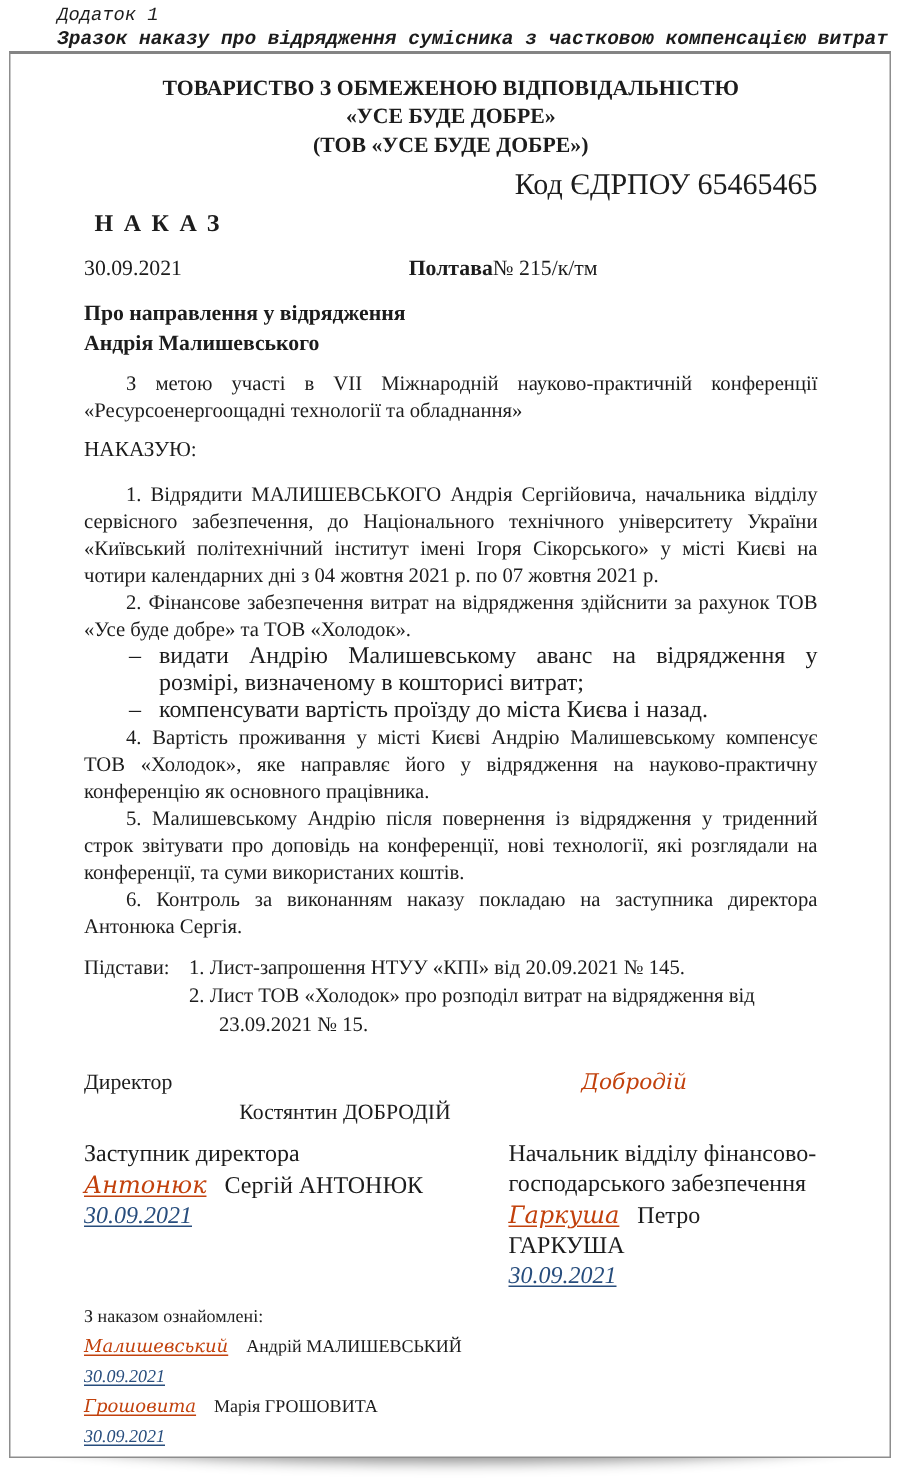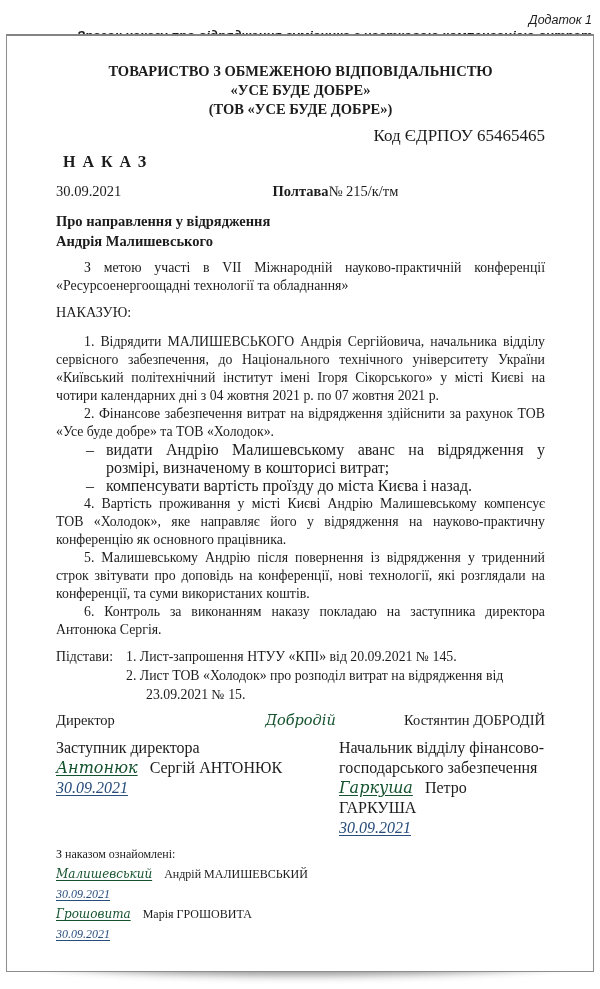--- a/index.html
+++ b/index.html
@@ -3,44 +3,44 @@
 <meta charset="utf-8">
 <style>
   html, body { margin:0; padding:0; }
   body {
     width:600px; height:989px; position:relative; overflow:hidden;
     background:#ffffff; color:#1c1c1c;
     font-family:"Liberation Serif","DejaVu Serif",serif;
   }
   
   .top-note {
-    position:absolute; top:12px; right:8px; text-align:right;
-    font-family:Liberation Sans, sans-serif; font-style:italic;
+    position:absolute; top:2px; right:8px; 
+    font-family:Liberation Mono, monospace; font-style:italic;
     line-height:16px;
   }
   .appendix  { font-size:12.5px; }
   .sample-title { font-size:13px; font-weight:bold; }
 
   
   .page-shadow {
     position:absolute; left:16px; top:44px; width:568px; height:922px;
     border-radius:6px 6px 50% 50% / 6px 6px 16px 16px;
     box-shadow:0 7px 9px 2px rgba(0,0,0,0.45);
     z-index:0; background:#fff;
   }
   .page {
     position:absolute; left:6px; top:34px; width:588px; height:938px;
     box-sizing:border-box; background:#ffffff;
     border:1px solid #8d8d8d; border-top:2px solid #848484;
-    padding:26px 48px 0 49px; z-index:1; overflow:hidden;
+    padding:14px 48px 0 49px; z-index:1; overflow:hidden;
   }
 
   
   .company-name { font-weight:bold; text-align:center; font-size:14.5px; line-height:19px; }
-  .edrpou { text-align:right; margin-top:7px; font-size:17px; line-height:19px; }
+  .edrpou { text-align:right; margin-top:7px; font-size:20px; line-height:19px; }
   .order-title {
     text-align:left; font-weight:bold; font-size:16px; line-height:21px;
     letter-spacing:7px; text-indent:7px; margin-top:6px;
   }
   .meta-row {
     display:grid; grid-template-columns:1fr auto 1fr; align-items:baseline;
     margin-top:10px; font-size:14.5px; line-height:19px;
   }
   .meta-city { text-align:left;font-weight:bold; }
   .meta-number { text-align:left; }
@@ -61,31 +61,31 @@
   }
   .bullet::before { content:"–"; position:absolute; left:30px; top:0; }
 
   
   .bases { position:relative; padding-left:70px; margin-top:8px; font-size:13.8px; line-height:19px; }
   .bases-label { position:absolute; left:0; top:0; }
   .base-item { padding-left:20px; text-indent:-20px; }
 
   
   .sig-script {
-    font-style:italic; color:#14532d;
+    font-style:italic; color:#c2410c;
     font-family:"DejaVu Serif","Liberation Serif",serif;
   }
   .underlined { text-decoration:underline; text-underline-offset:2px; }
   .sig-date {
     font-style:italic; color:#274d7d; text-decoration:underline;
     text-underline-offset:2px;
   }
   .sig-director {
-    display:grid; grid-template-columns:1fr 1fr 1fr; align-items:baseline;
-    margin-top:6px; font-size:14.5px; line-height:20px;
+    display:grid; grid-template-columns:1fr 1fr; align-items:baseline;
+    margin-top:20px; font-size:14.5px; line-height:20px;
   }
   .sig-director .sig-script { text-align:center; }
   .sig-name-right { text-align:right; }
 
   .sig-grid {
     display:grid; grid-template-columns:283px 1fr; margin-top:8px;
     font-size:16px; line-height:20px;
   }
   .sig-grid div { min-height:20px; }
   .sig-name { margin-left:12px; }

